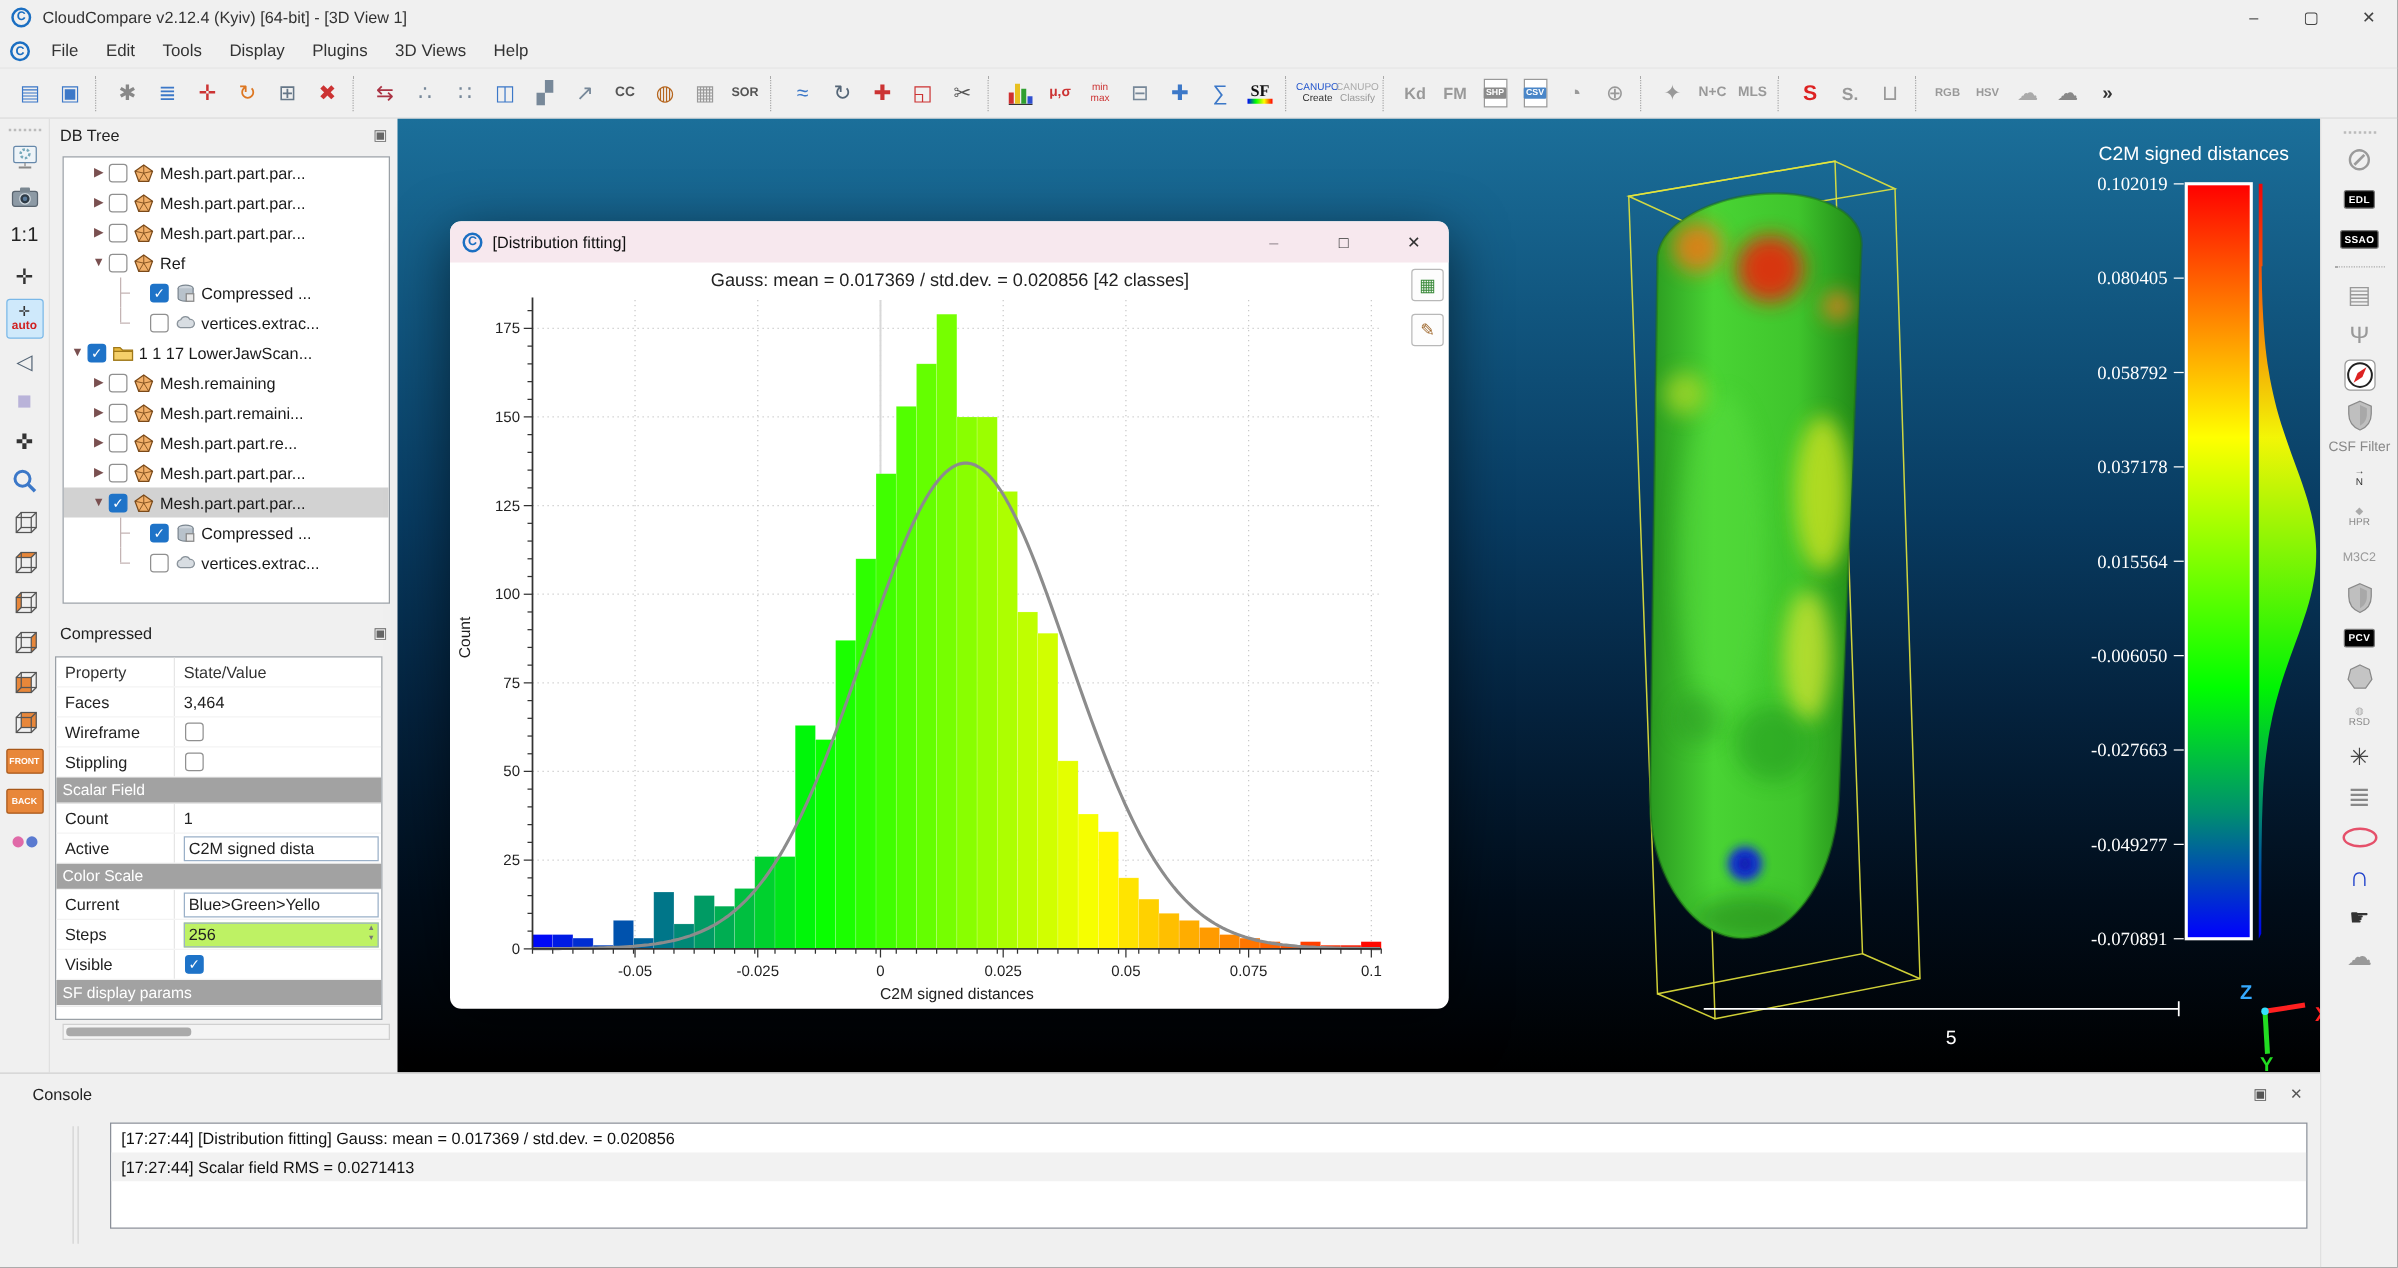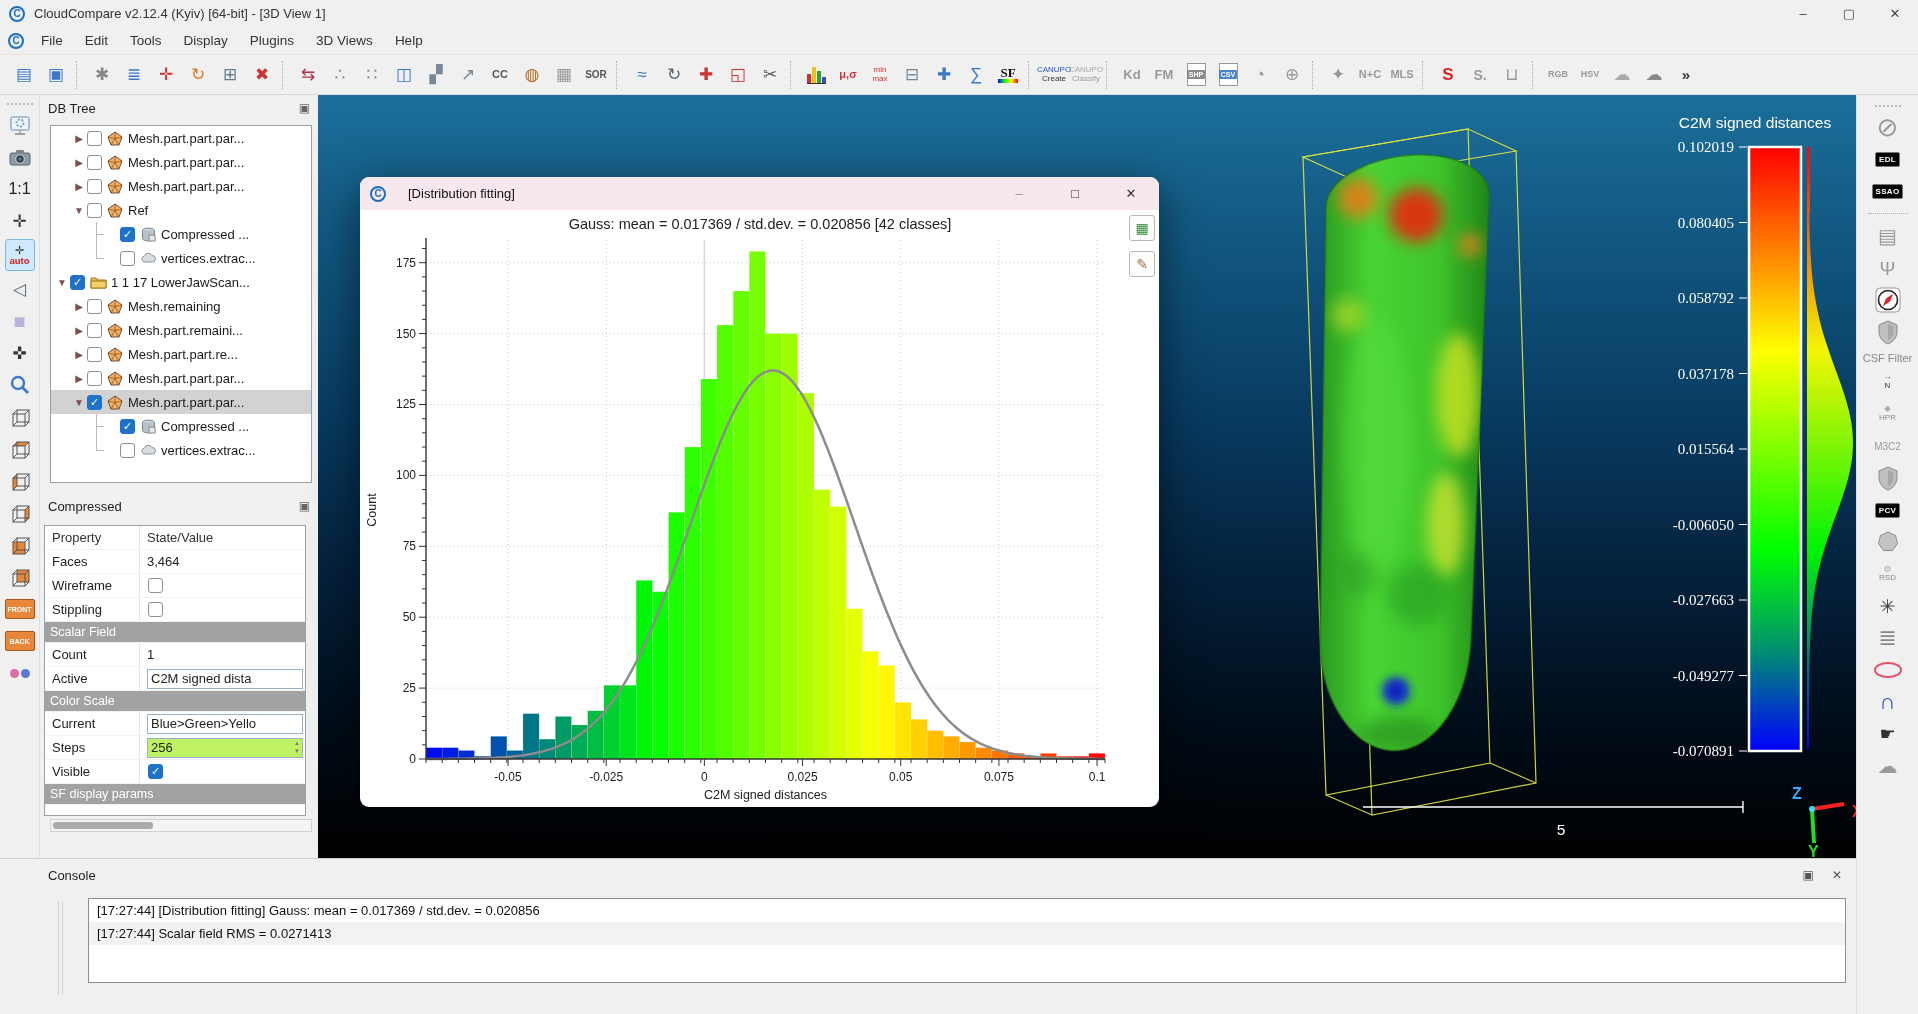--- a/index.html
+++ b/index.html
@@ -82,29 +82,29 @@
   #vpsvg{position:absolute;left:0;top:0;}
   .cbar-label{font-family:"Liberation Serif",serif;font-size:15px;fill:#fff;}
   .cbar-title{font-family:"Liberation Sans",sans-serif;font-size:15.5px;fill:#fff;}
   
   #dialog{position:absolute;left:360px;top:177px;width:799px;height:630px;background:#fff;border-radius:9px;
           box-shadow:0 12px 45px rgba(0,0,0,.55);overflow:hidden;}
   #dlg-titlebar{position:absolute;left:0;top:0;width:100%;height:33px;background:#f7e8ee;display:flex;
                 align-items:center;padding-left:10px;font-size:13px;color:#111;}
   #dlg-titlebar .sp{flex:1;}
   #dlg-titlebar .dc{width:56px;height:33px;display:flex;align-items:center;justify-content:center;font-size:13px;color:#333;}
-  #dlg-title{margin-left:22px;text-align:center;}
+  #dlg-title{margin-left:8px;text-align:center;}
   #chart{position:absolute;left:0;top:33px;}
   .dlg-btn{position:absolute;width:26px;height:26px;border:1px solid #b8b8b8;border-radius:3px;background:#fdfdfd;
            display:flex;align-items:center;justify-content:center;font-size:14px;}
   .chart-text{font-family:"Liberation Sans",sans-serif;fill:#222;}
   
   #console{position:absolute;left:0;top:858px;width:1856px;height:156px;background:#f0f0f0;border-top:1px solid #cfcfcf;}
   #con-head{position:absolute;left:0;top:4px;width:100%;height:24px;display:flex;align-items:center;
-            padding:0 14px 0 48px;font-size:13px;color:#222;}
+            padding:0 14px 0 26px;font-size:13px;color:#222;}
   #con-head .sp{flex:1;}
   #con-head span.ic{color:#555;font-size:12px;margin-left:18px;}
   #con-grip{position:absolute;left:58px;top:42px;width:5px;height:94px;border-left:1px solid #d2d2d2;border-right:1px solid #d2d2d2;}
   #con-log{position:absolute;left:88px;top:39px;width:1758px;height:85px;background:#fff;border:1px solid #8a8f98;
            font-size:13px;color:#111;overflow:hidden;}
   .cline{height:23px;display:flex;align-items:center;padding-left:8px;white-space:nowrap;}
   .cline:nth-child(2){background:#f2f2f2;}
 </style>
 </head>
 <body>

